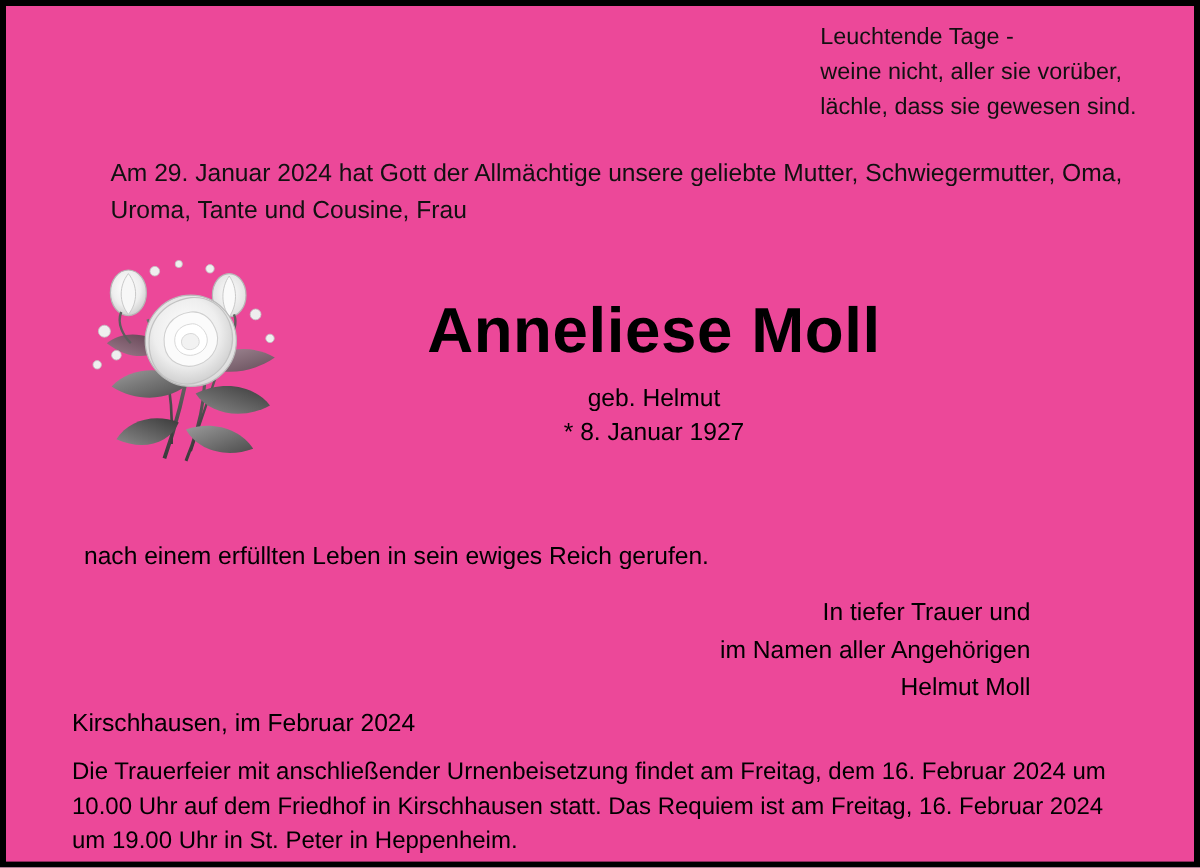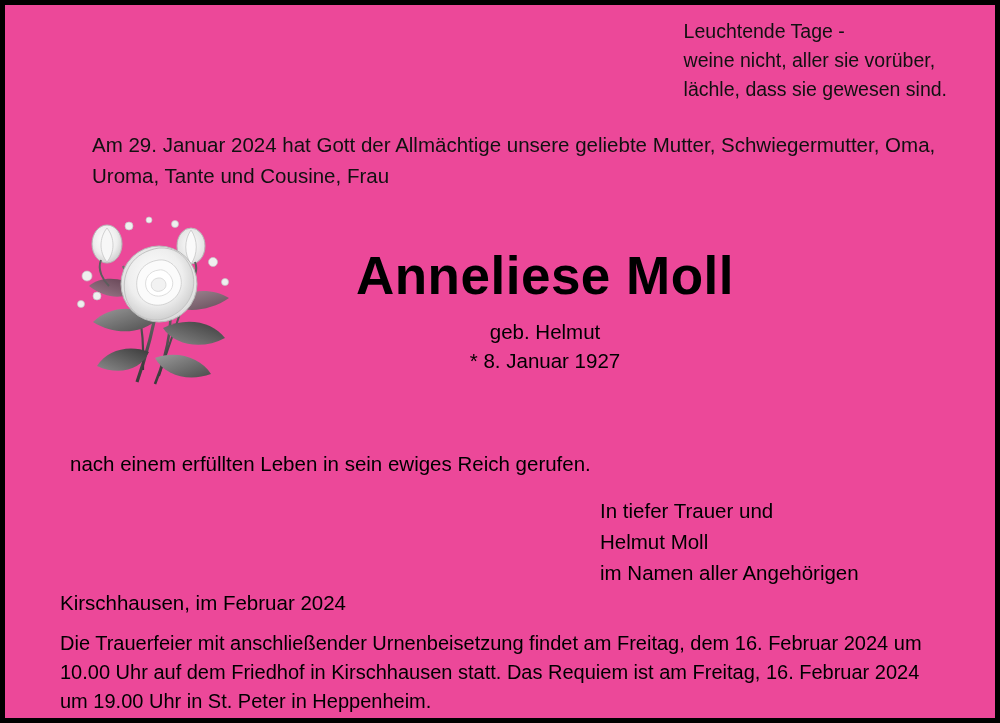--- a/index.html
+++ b/index.html
@@ -97,21 +97,21 @@
   }
 
   
   .mourners {
     position: absolute;
     top: 490px;
     left: 595px;
     font-size: 20.5px;
     line-height: 31px;
   }
-  .mourners div { white-space: nowrap; }
+  .mourners div { white-space: nowrap; text-align: right; }
 
   
   .place-date {
     position: absolute;
     top: 582px;
     left: 55px;
     font-size: 20.5px;
     line-height: 31px;
   }
 
@@ -213,22 +213,22 @@
     <div class="name-block">
       <div class="name">Anneliese Moll</div>
       <div class="maiden">geb. Helmut</div>
       <div class="born">* 8. Januar 1927</div>
     </div>
 
     <div class="closing">nach einem erfüllten Leben in sein ewiges Reich gerufen.</div>
 
     <div class="mourners">
       <div>In tiefer Trauer und</div>
+      <div>im Namen aller Angehörigen</div>
       <div>Helmut Moll</div>
-      <div>im Namen aller Angehörigen</div>
     </div>
 
     <div class="place-date">Kirschhausen, im Februar 2024</div>
 
     <div class="service">Die Trauerfeier mit anschließender Urnenbeisetzung findet am Freitag, dem 16. Februar 2024 um 10.00 Uhr auf dem Friedhof in Kirschhausen statt. Das Requiem ist am Freitag, 16. Februar 2024 um 19.00 Uhr in St. Peter in Heppenheim.</div>
 
   </div>
 </div>
 
 </body></html>

